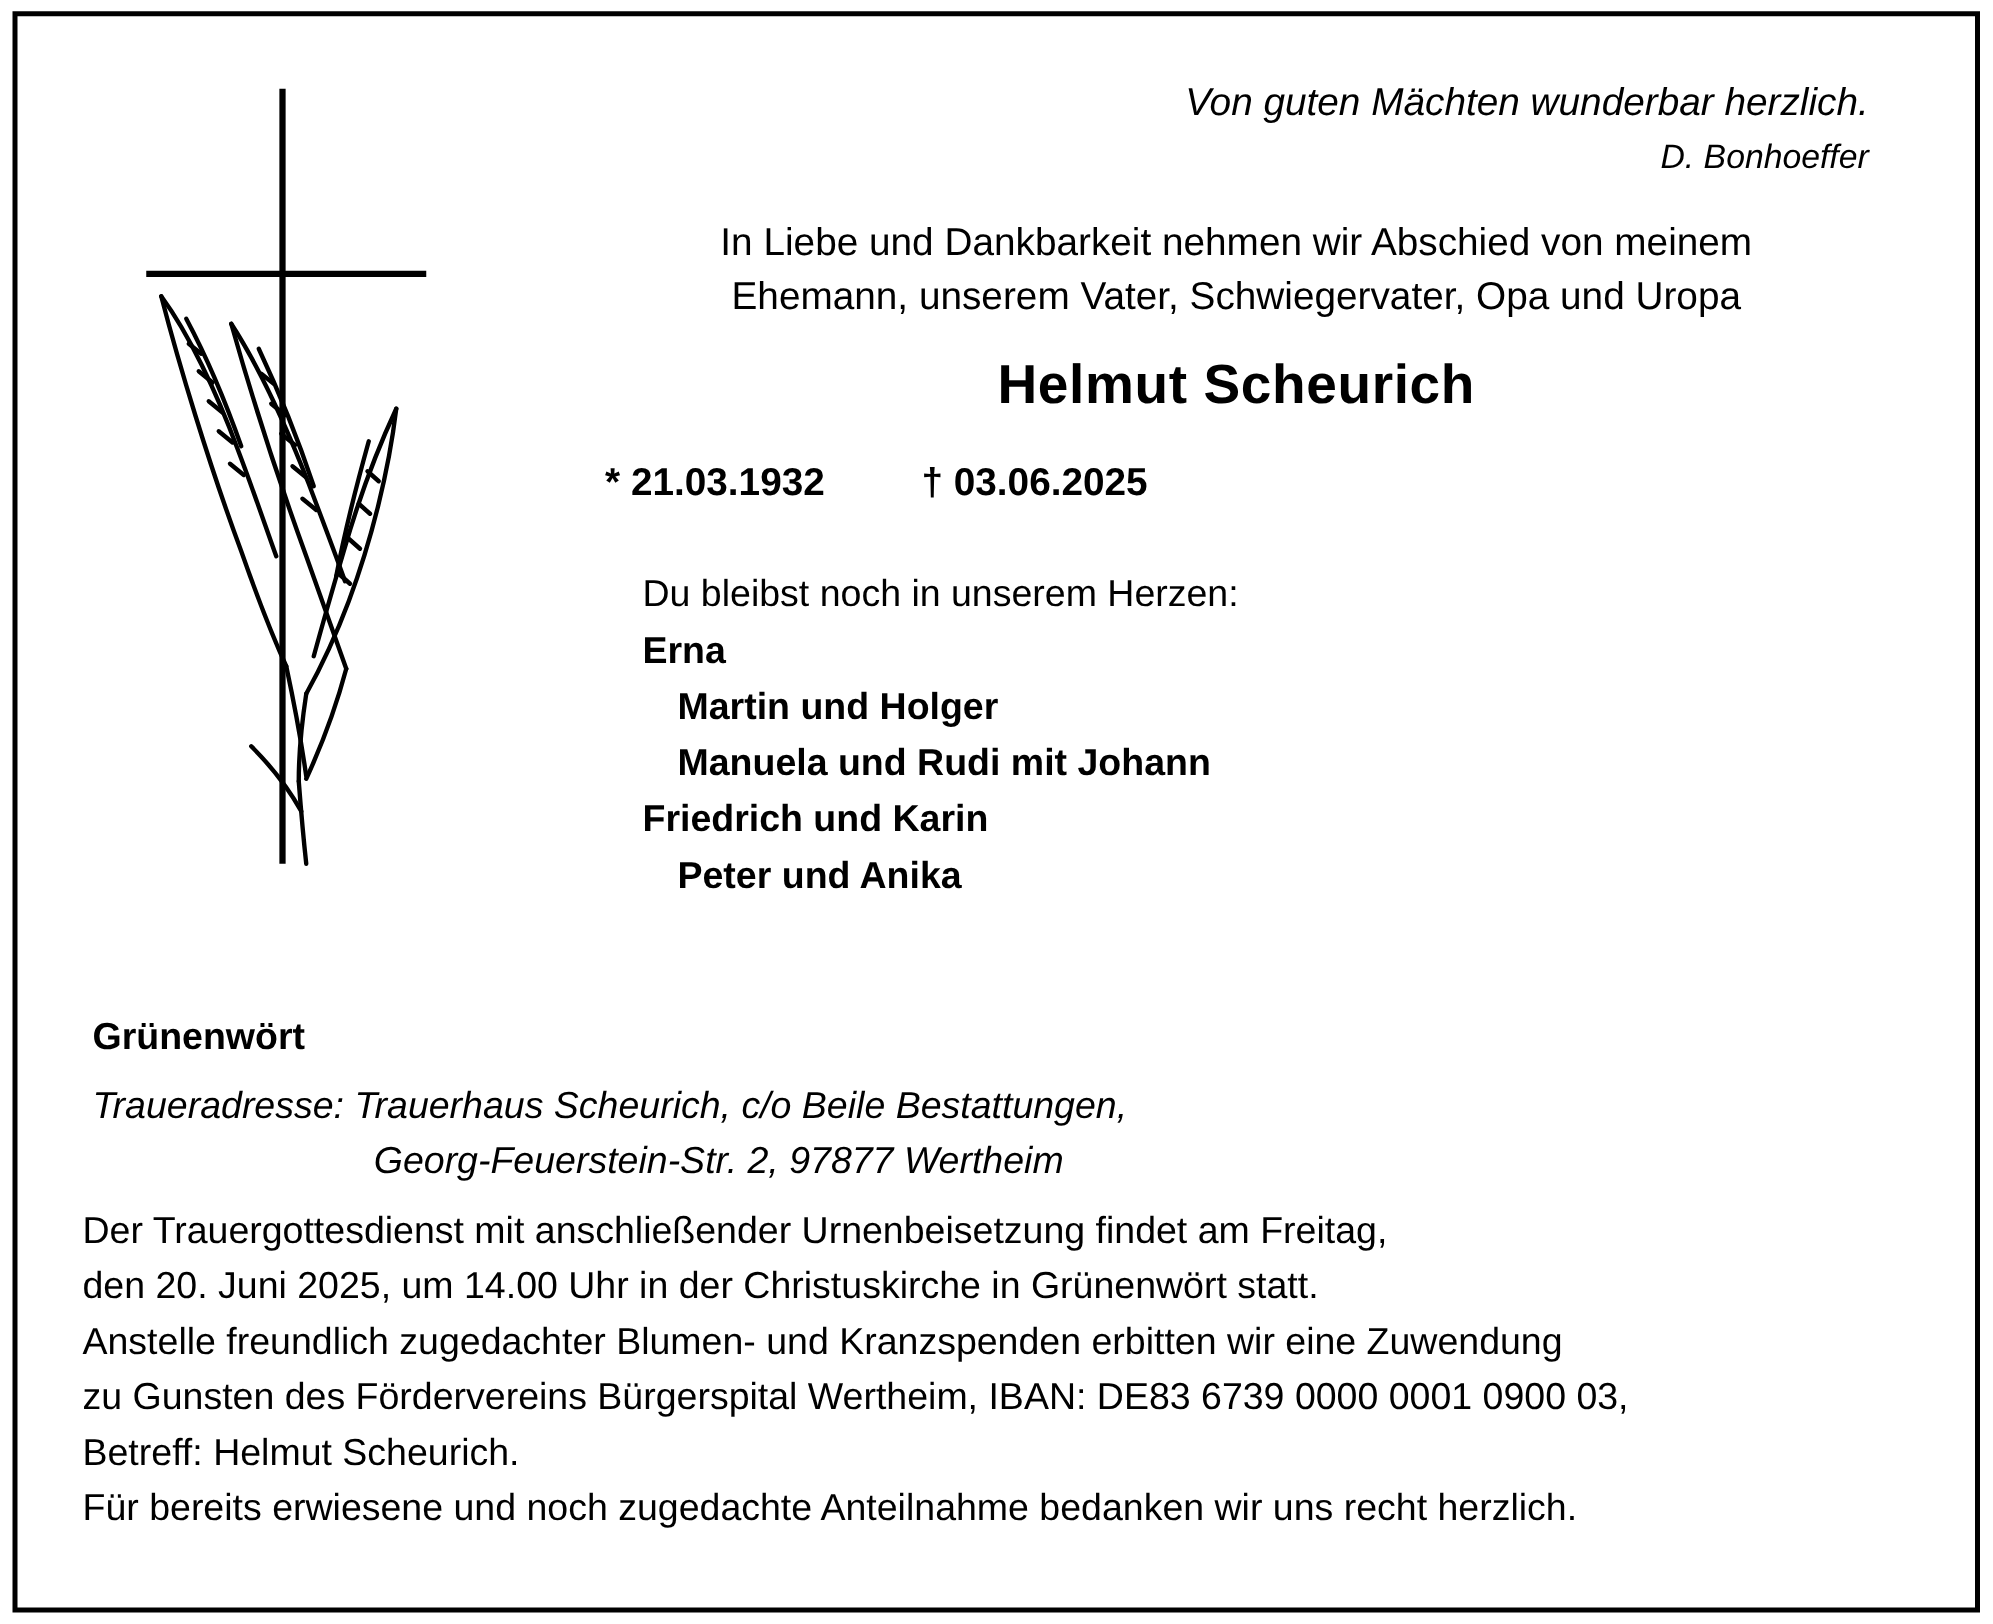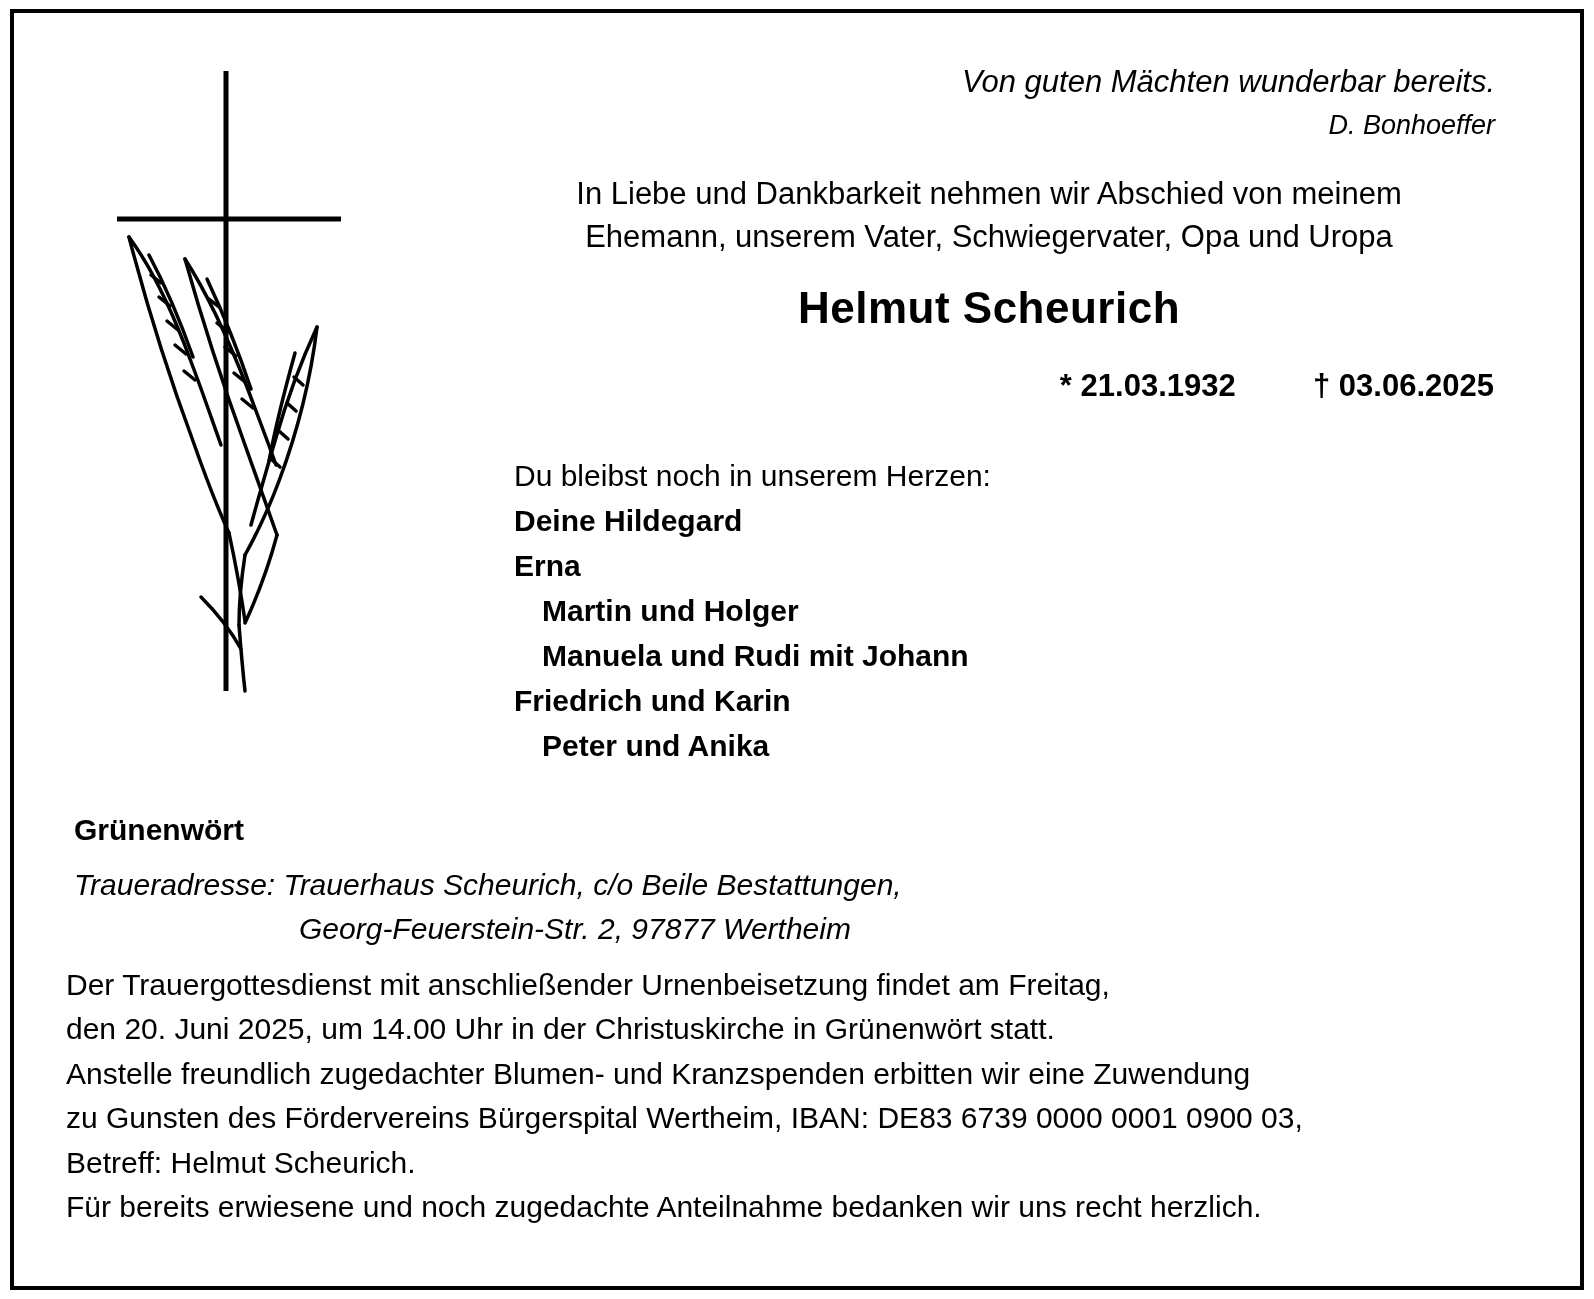--- a/index.html
+++ b/index.html
@@ -85,21 +85,21 @@
     font-size: 44px;
     font-weight: bold;
     letter-spacing: 0.5px;
   }
 
   .dates {
     position: absolute;
     left: 470px;
     top: 355px;
     width: 1010px;
-    text-align: right;
+    text-align: left;
     font-size: 31px;
     font-weight: bold;
   }
   .dates .gap {
     display: inline-block;
     width: 60px;
   }
 
   
   .family {
@@ -198,42 +198,41 @@
           <path d="M140 492 C146 520 152 552 156 580"></path>
           <path d="M188 494 C180 524 168 556 156 582"></path>
           <path d="M156 514 C152 540 150 562 150 584"></path>
           <path d="M112 556 C128 572 142 590 152 608"></path>
           <path d="M150 584 C152 610 154 632 156 650"></path>
         </g>
       </svg>
     </div>
 
     <div class="quote">
-      <div class="quote-text">Von guten Mächten wunderbar bereits.</div>
+      <div class="quote-text">Von guten Mächten wunderbar herzlich.</div>
       <div class="quote-author">D. Bonhoeffer</div>
     </div>
 
     <div class="intro">
       <div>In Liebe und Dankbarkeit nehmen wir Abschied von meinem</div>
       <div>Ehemann, unserem Vater, Schwiegervater, Opa und Uropa</div>
     </div>
 
     <div class="name">Helmut Scheurich</div>
 
     <div class="dates">
       <span>*</span>
       <span>21.03.1932</span>
       <span class="gap"></span>
       <span>†</span>
       <span>03.06.2025</span>
     </div>
 
     <div class="family">
       <div class="lead">Du bleibst noch in unserem Herzen:</div>
-      <div class="fam-line">Deine Hildegard</div>
       <div class="fam-line">Erna</div>
       <div class="fam-line indent">Martin und Holger</div>
       <div class="fam-line indent">Manuela und Rudi mit Johann</div>
       <div class="fam-line">Friedrich und Karin</div>
       <div class="fam-line indent">Peter und Anika</div>
     </div>
 
     <div class="place">Grünenwört</div>
 
     <div class="address">

